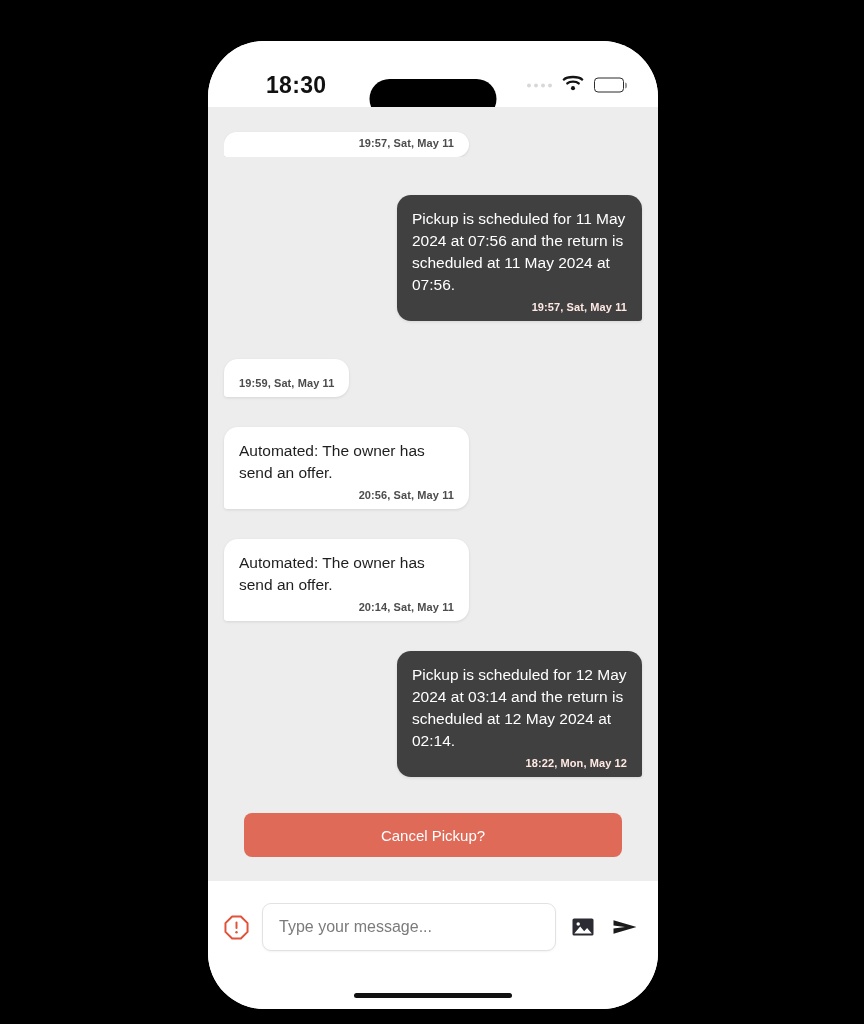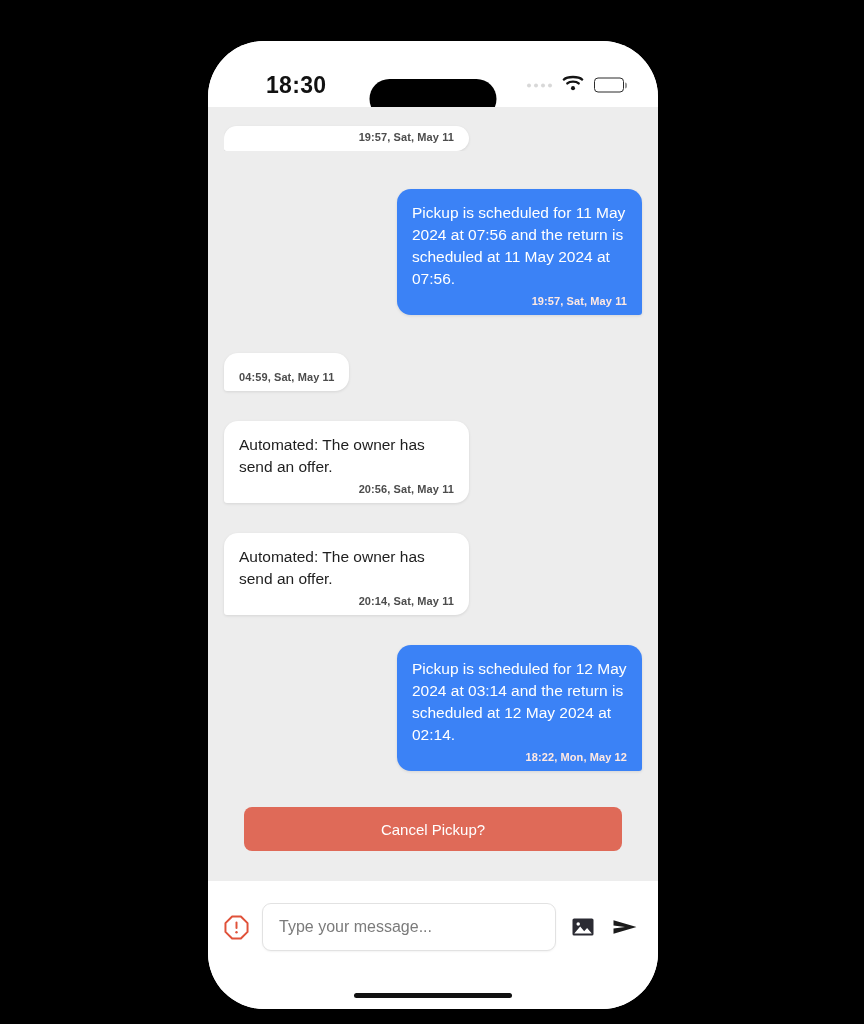--- a/index.html
+++ b/index.html
@@ -117,42 +117,42 @@
     color: #2a2a2a;
     cursor: pointer;
     flex: 0 0 auto;
   }
 
   
   .chat-area {
     position: relative;
     height: 774px;
     background: #ededed;
-    padding: 10px 16px;
+    padding: 16px 16px;
     overflow: hidden;
   }
 
   .msg-row { display: flex; margin-bottom: 0; }
   .msg-row.left  { justify-content: flex-start; }
   .msg-row.right { justify-content: flex-end; }
 
   .bubble {
     max-width: 245px;
     padding: 13px 15px 8px 15px;
     position: relative;
     box-shadow: 0 1px 3px rgba(0,0,0,0.10);
   }
   .bubble.incoming {
     background: #ffffff;
     color: #1e1e1e;
     border-radius: 14px;
     border-bottom-left-radius: 3px;
   }
   .bubble.outgoing {
-    background: #3b82f6;
+    background: #404040;
     color: #ffffff;
     border-radius: 14px;
     border-bottom-right-radius: 3px;
   }
   .bubble-text {
     font-size: 15.5px;
     line-height: 22px;
     white-space: pre-wrap;
   }
   .bubble-time {
@@ -290,21 +290,21 @@
       <div class="bubble outgoing">
         <div class="bubble-text">Pickup is scheduled for 11 May 2024 at 07:56 and the return is scheduled at 11 May 2024 at 07:56.</div>
         <div class="bubble-time">19:57, Sat, May 11</div>
       </div>
     </div>
 
     <div class="spacer-38"></div>
 
     <div class="msg-row left">
       <div class="bubble incoming">
-        <div class="bubble-time">04:59, Sat, May 11</div>
+        <div class="bubble-time">19:59, Sat, May 11</div>
       </div>
     </div>
 
     <div class="spacer-30"></div>
 
     <div class="msg-row left">
       <div class="bubble incoming">
         <div class="bubble-text">Automated: The owner has send an offer.</div>
         <div class="bubble-time">20:56, Sat, May 11</div>
       </div>

